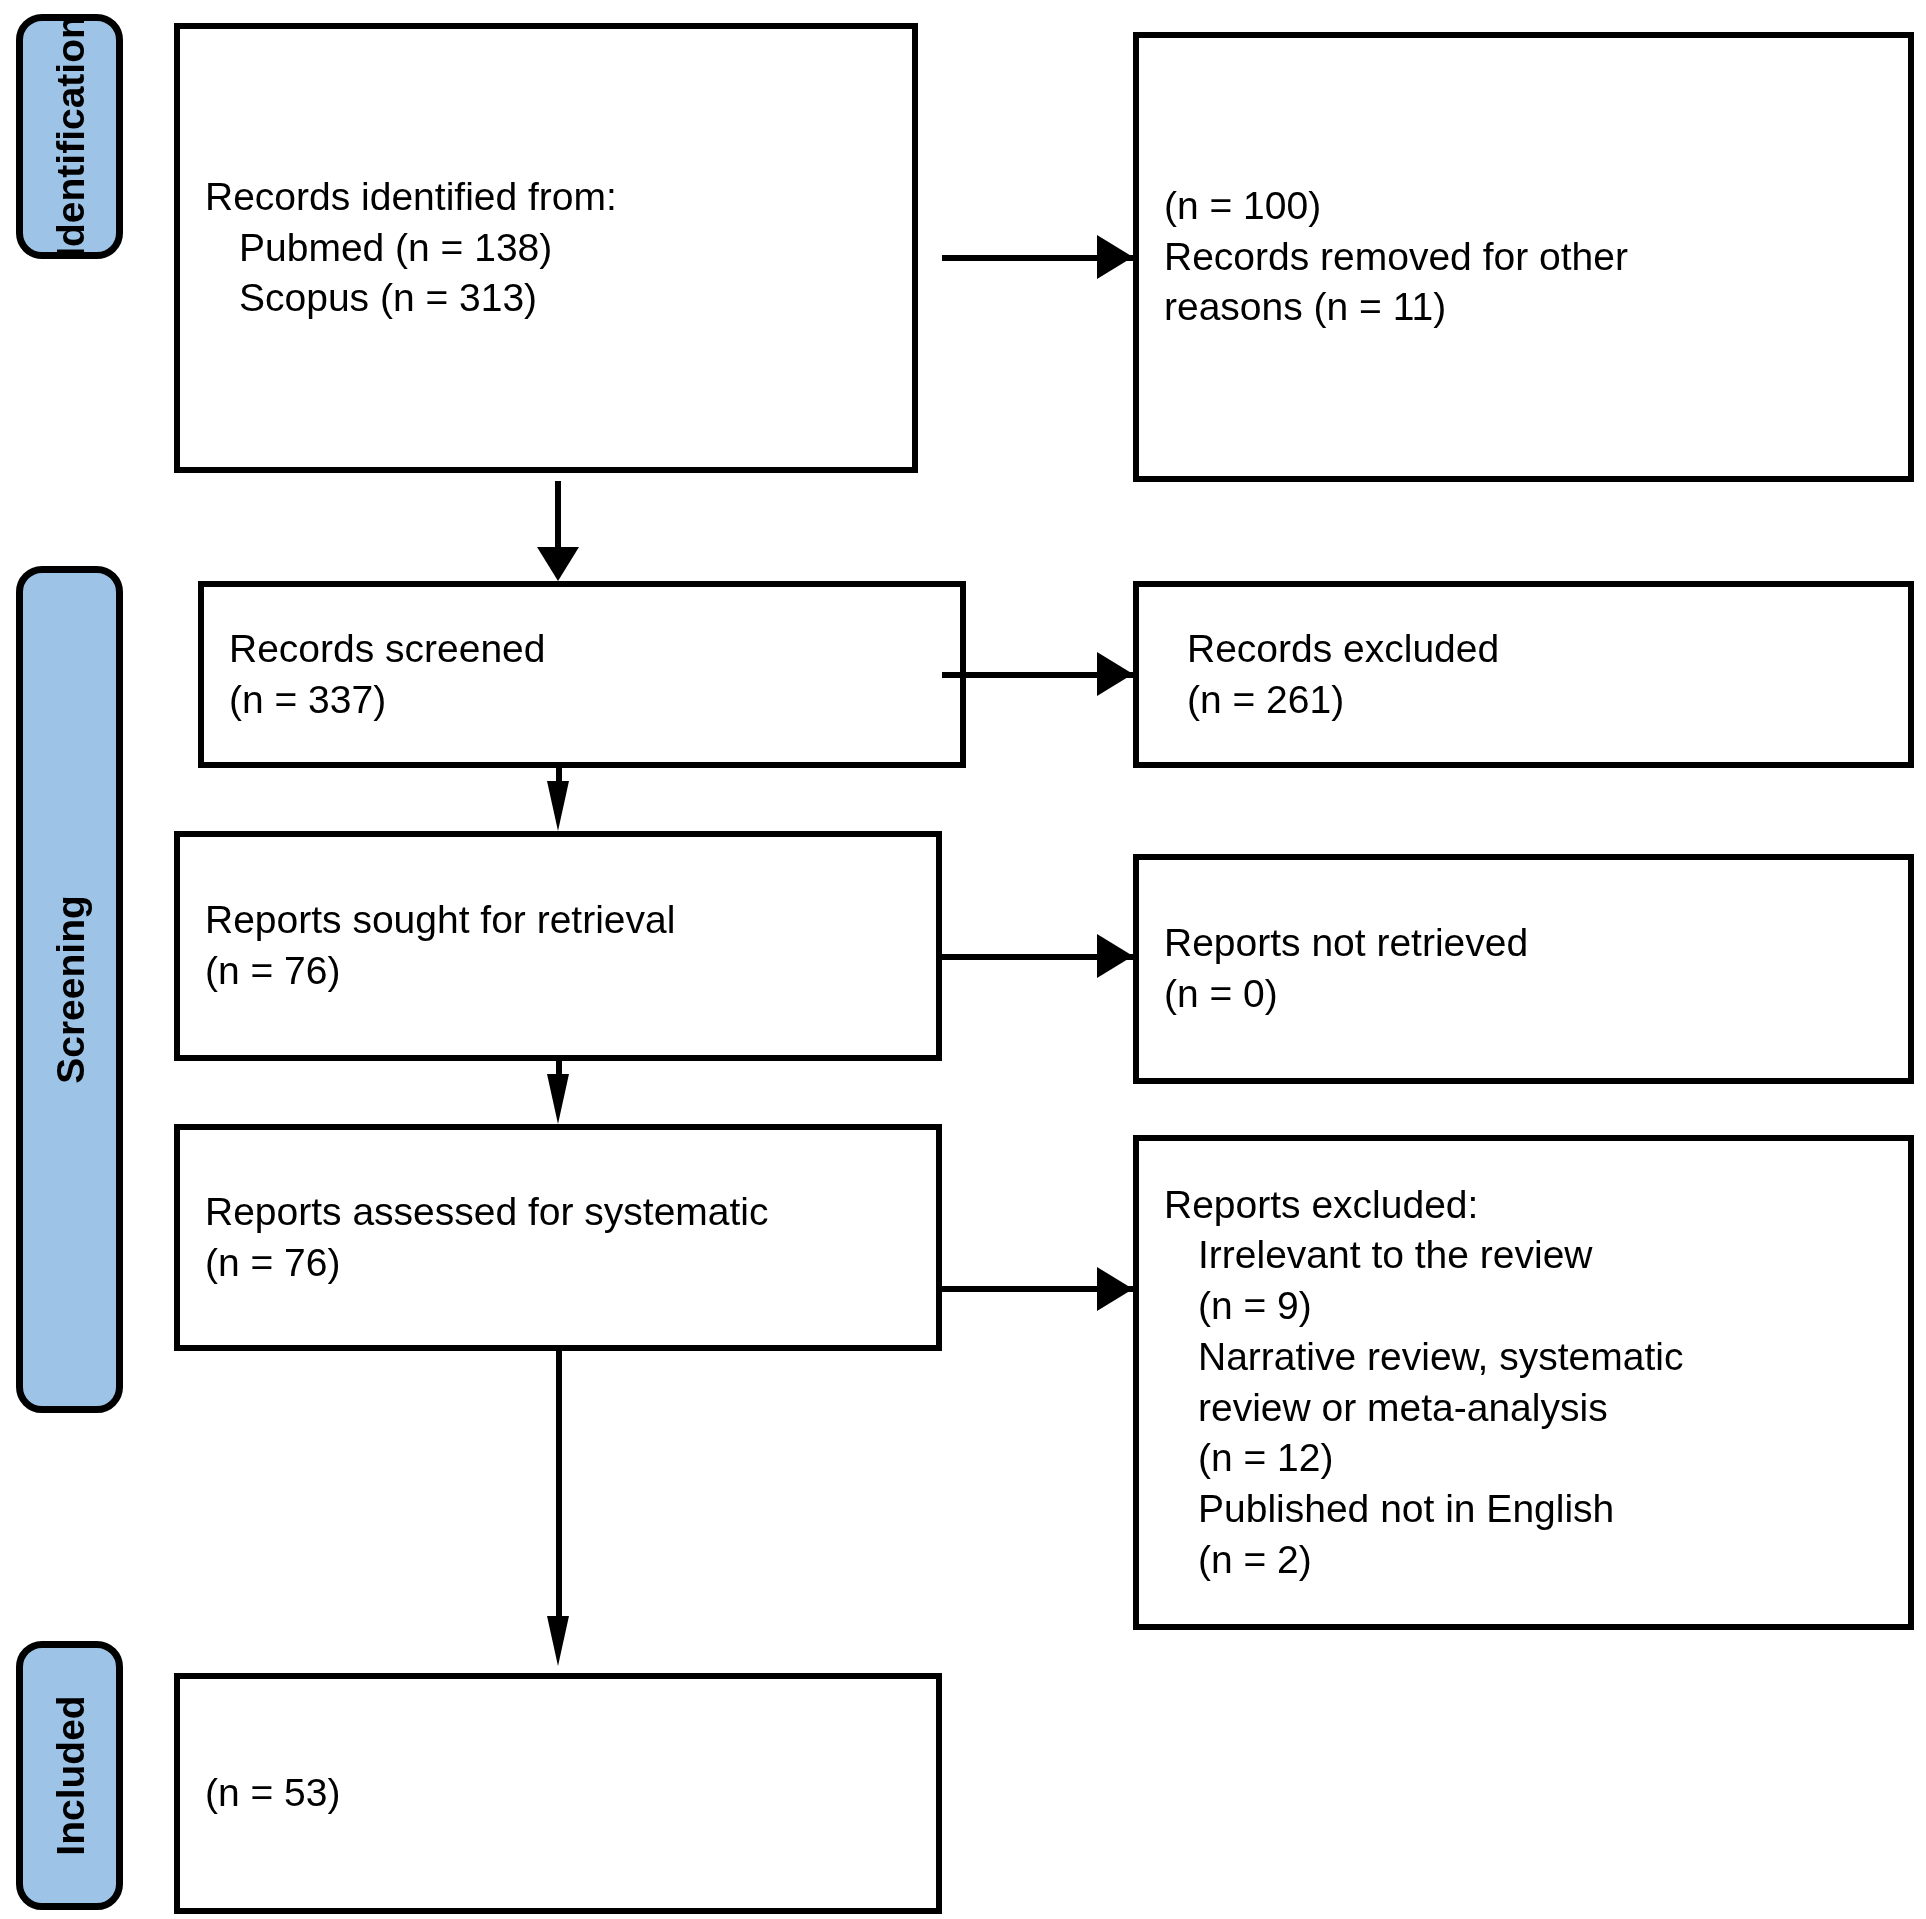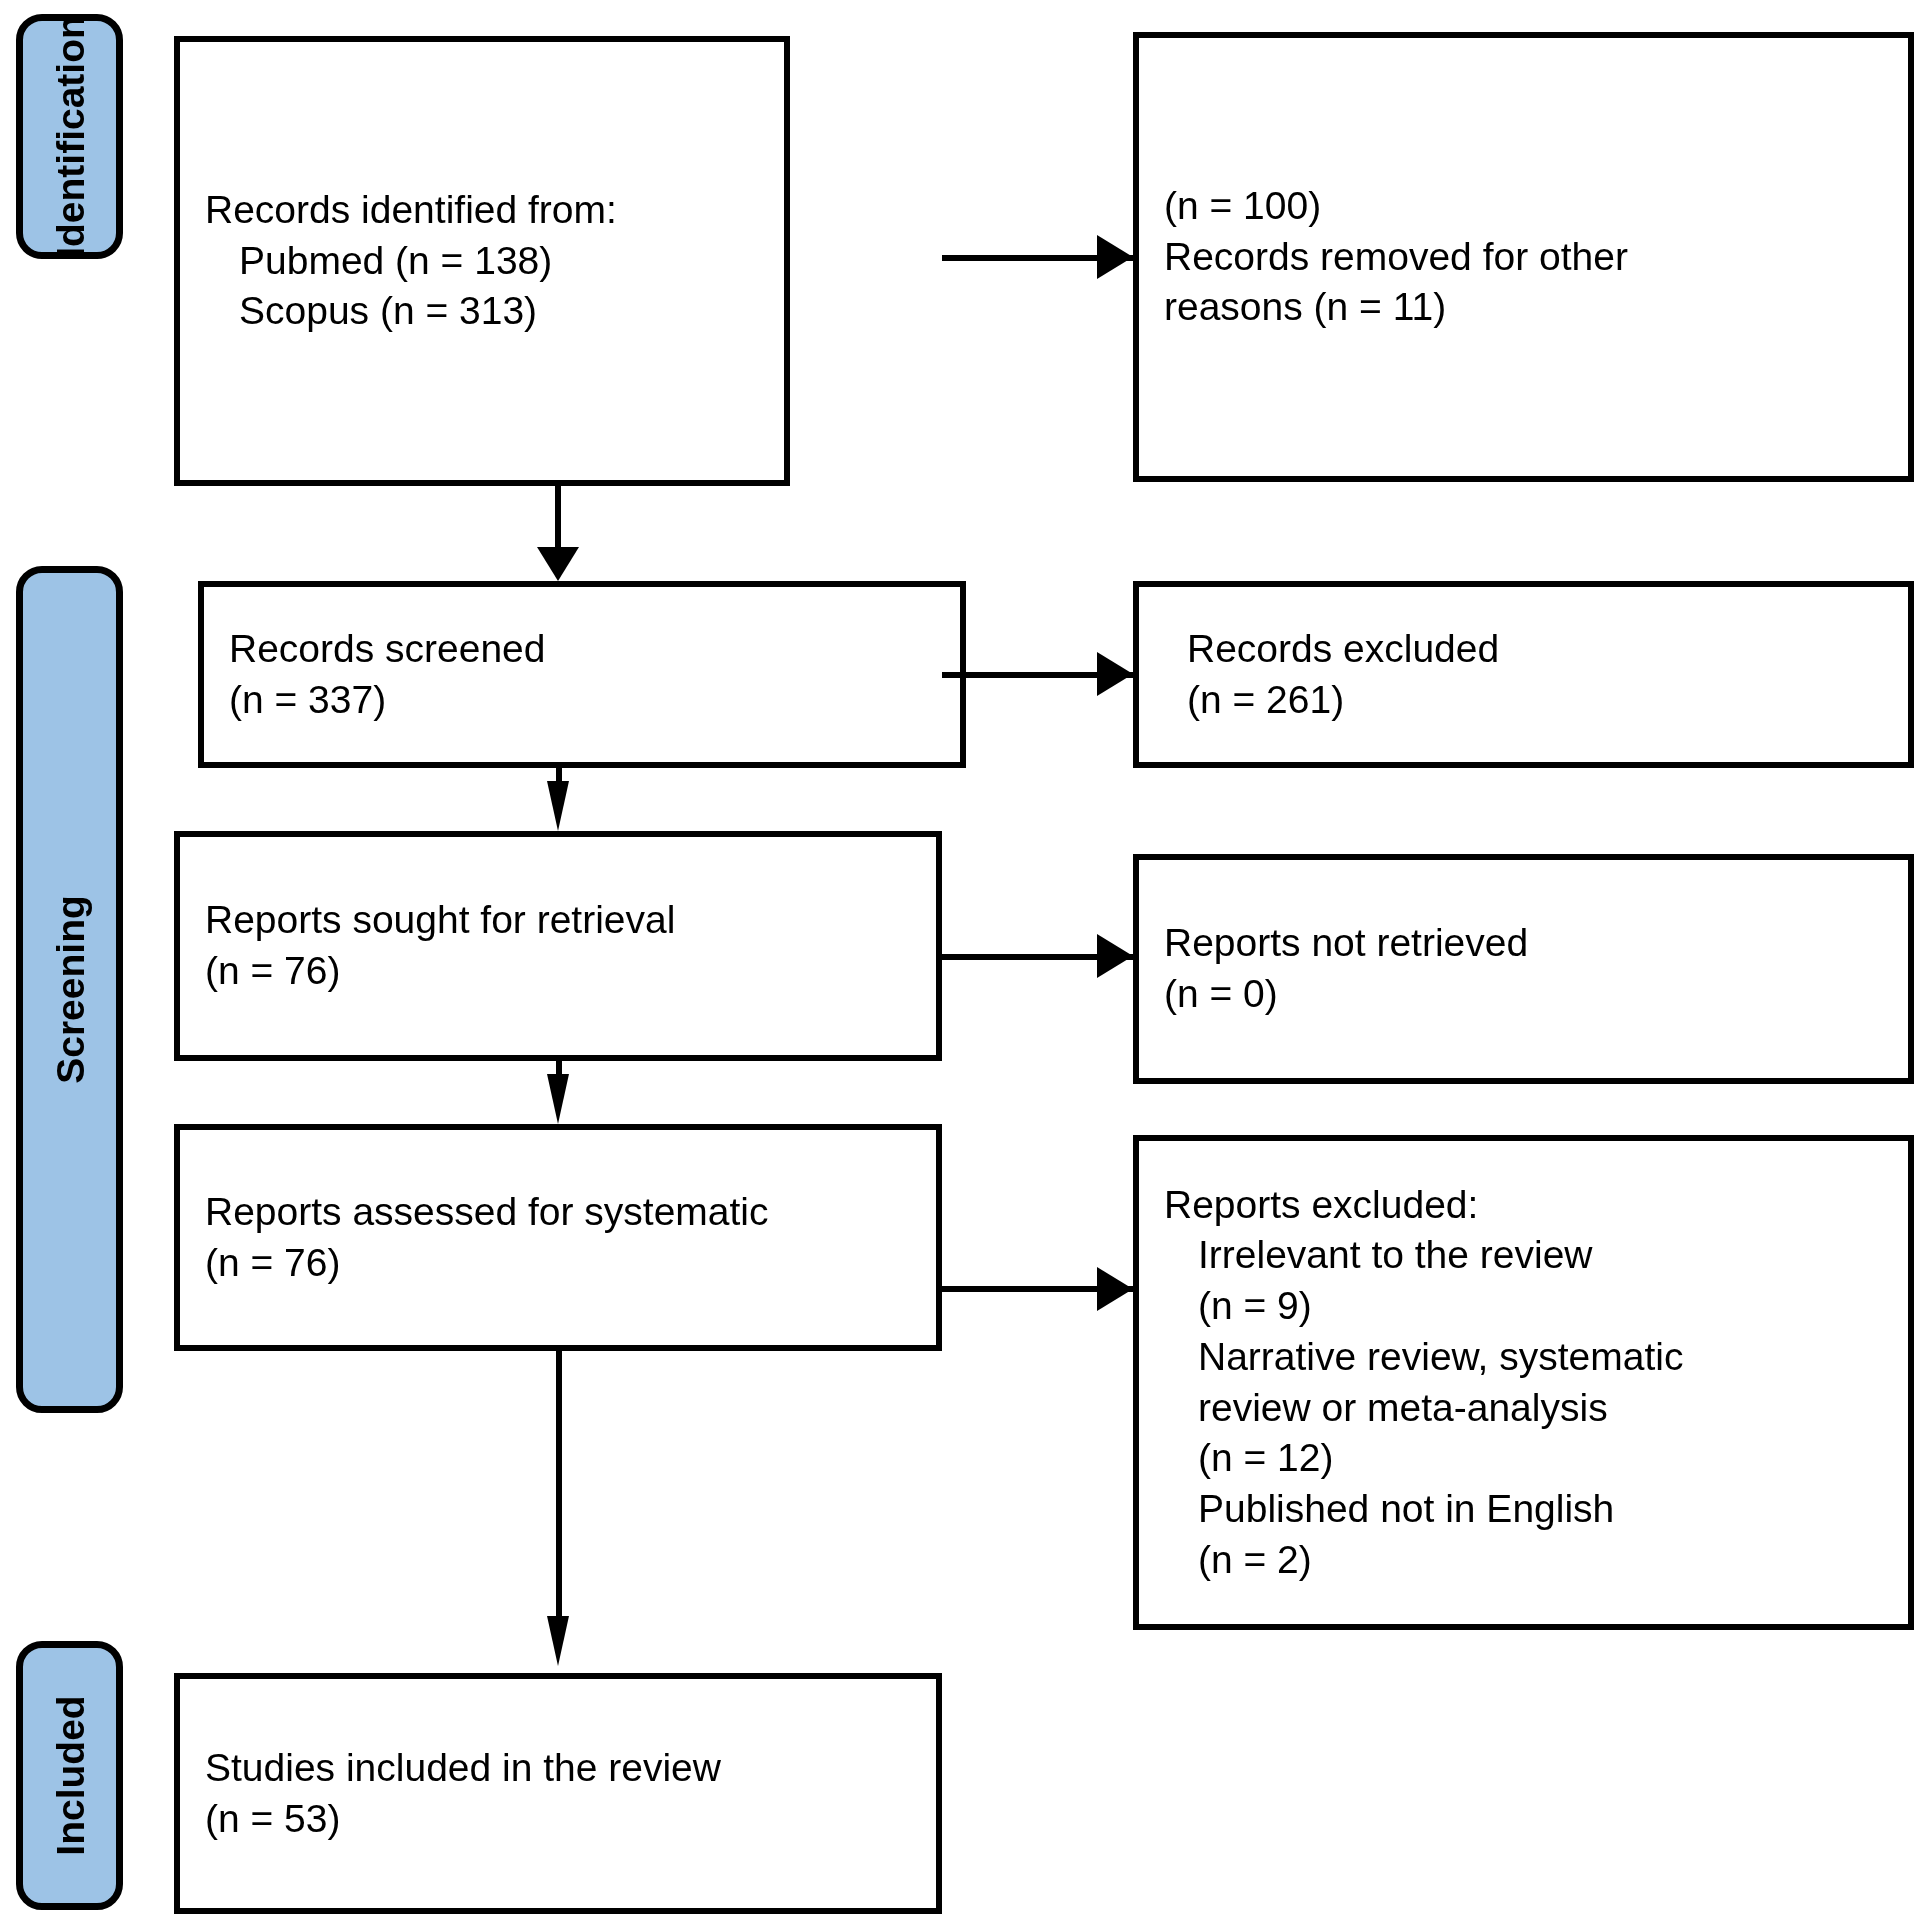--- a/index.html
+++ b/index.html
@@ -104,21 +104,21 @@
   </div>
 
   <div class="phase-bar" style="left:16.4px; top:566px; width:107px; height:847px;">
     <span class="phase-text">Screening</span>
   </div>
 
   <div class="phase-bar" style="left:16.4px; top:1641px; width:107px; height:269px;">
     <span class="phase-text">Included</span>
   </div>
 
-  <div class="flow-box" style="left:174px; top:36px; width:616px; height:450px;">
+  <div class="flow-box" style="left:174px; top:23px; width:744px; height:450px;">
     <div class="line">Records identified from:</div>
     <div class="line indent">Pubmed (n = 138)</div>
     <div class="line indent">Scopus (n = 313)</div>
   </div>
 
   <div class="flow-box" style="left:1133px; top:32px; width:781px; height:450px;">
     <div class="line">(n = 100)</div>
     <div class="line">Records removed for other</div>
     <div class="line">reasons (n = 11)</div>
   </div>
@@ -177,18 +177,17 @@
     <div class="line indent">(n = 2)</div>
   </div>
 
   <div class="h-line" style="left:942px; top:1286px; width:193px;"></div>
   <div class="h-head" style="left:1097px; top:1267px;"></div>
 
   <div class="v-line" style="left:556px; top:1351px; height:268px;"></div>
   <div class="v-head thin" style="left:547px; top:1616px;"></div>
 
   <div class="flow-box" style="left:174px; top:1673px; width:768px; height:241px;">
-    <div class="line">Studies included in the review</div>
     <div class="line">(n = 53)</div>
   </div>
 
 </div>
 
 
 </body></html>

